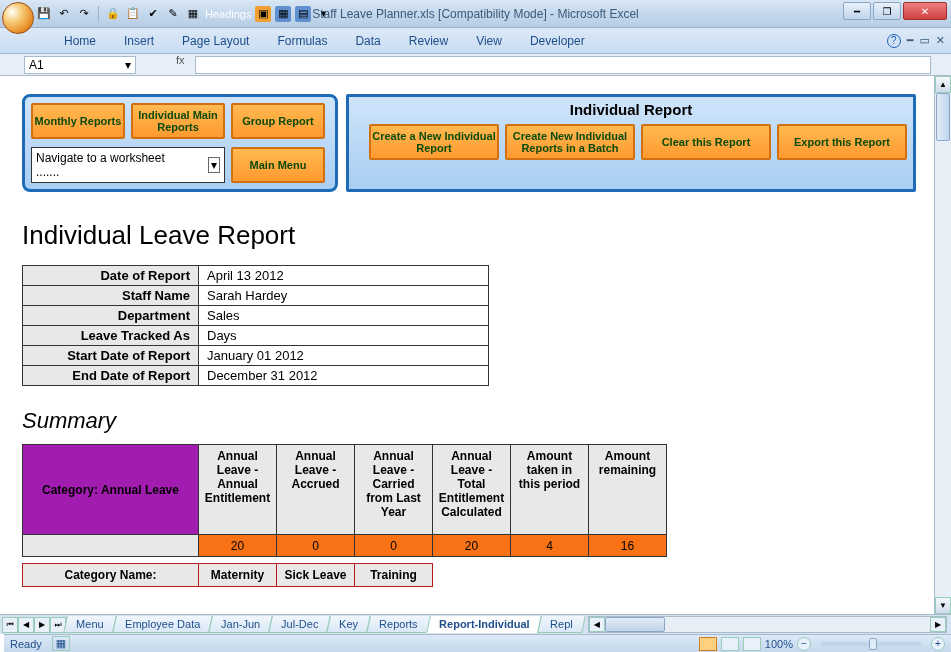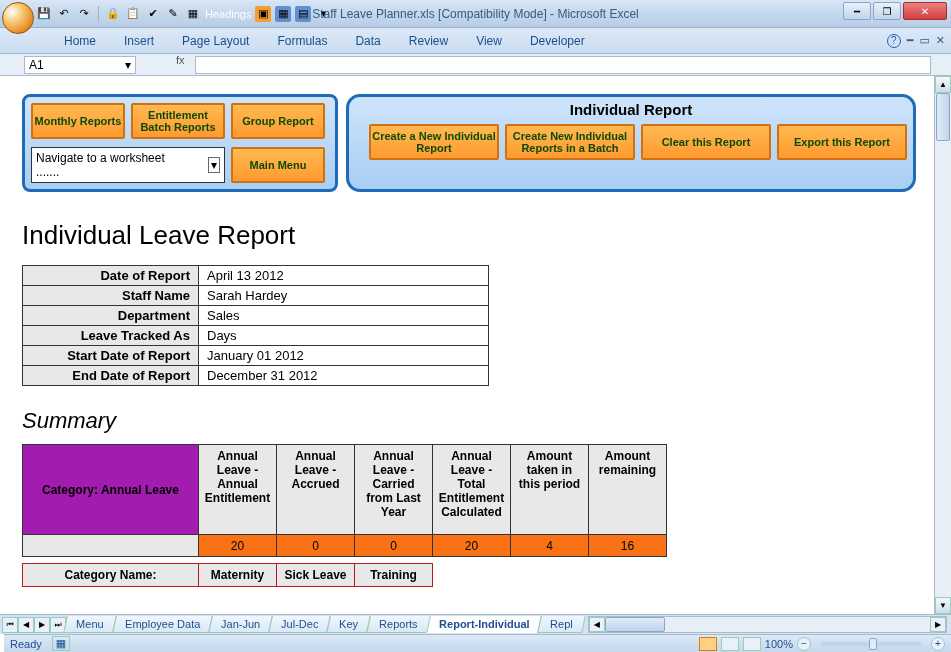--- a/index.html
+++ b/index.html
@@ -31,21 +31,21 @@
 .fx-label { margin: 0 10px 9px 40px; color: #555; }
 .formula-input { flex: 1; height: 18px; background: #fff; border: 1px solid #abc; margin-right: 20px; }
 
 
 .worksheet { position: absolute; top: 76px; left: 0; right: 0; bottom: 38px; background: #fff; overflow: hidden; }
 .sheet-content { padding: 18px 10px 10px 22px; position: relative; }
 
 
 .panels-row { display: flex; gap: 8px; }
 .panel-left { width: 316px; border: 3px solid #1e6bb8; background: linear-gradient(to bottom, #cfe4fb 0%, #a8cef3 100%); padding: 6px; border-radius: 8px; }
-.panel-right { width: 570px; border: 3px solid #1e6bb8; background: linear-gradient(to bottom, #cfe4fb 0%, #a8cef3 100%); padding: 4px 6px 8px 6px; border-radius: 14px; }
+.panel-right { width: 570px; border: 3px solid #1e6bb8; background: linear-gradient(to bottom, #cfe4fb 0%, #a8cef3 100%); padding: 4px 6px 8px 6px; border-radius: 2px; }
 .panel-title { text-align: center; font-weight: bold; font-size: 15px; color: #000; margin-bottom: 6px; }
 .btn-row { display: flex; gap: 6px; }
 .orange-btn { background: linear-gradient(to bottom, #ffb950 0%, #ff9a30 100%); border: 2px solid #d07010; color: #0a4a0a; font-weight: bold; font-size: 11px; display: flex; align-items: center; justify-content: center; text-align: center; cursor: pointer; border-radius: 2px; line-height: 1.1; }
 .btn-sm { width: 94px; height: 36px; }
 .btn-lg { width: 130px; height: 36px; }
 .panel-left .row2 { margin-top: 8px; display: flex; gap: 6px; align-items: center; }
 .nav-select { width: 194px; height: 28px; background: #fff; border: 1px solid #333; padding: 17px 4px; display: flex; align-items: center; justify-content: space-between; font-size: 12px; gap: 32px; }
 
 
 .report-heading { font-size: 26px; font-family: Arial, sans-serif; margin-top: 28px; margin-bottom: 14px; }
@@ -150,21 +150,21 @@
 </div>
 
 <div class="worksheet">
   <div class="sheet-content">
 
     <div class="panels-row">
 
       <div class="panel-left">
         <div class="btn-row">
           <div class="orange-btn btn-sm">Monthly Reports</div>
-          <div class="orange-btn btn-sm">Entitlement Batch Reports</div>
+          <div class="orange-btn btn-sm">Individual Main Reports</div>
           <div class="orange-btn btn-sm">Group Report</div>
         </div>
         <div class="row2">
           <div class="nav-select">
             <span>Navigate to a worksheet .......</span>
             <span style="border:1px solid #666;padding:0 2px;">▾</span>
           </div>
           <div class="orange-btn btn-sm">Main Menu</div>
         </div>
       </div>

